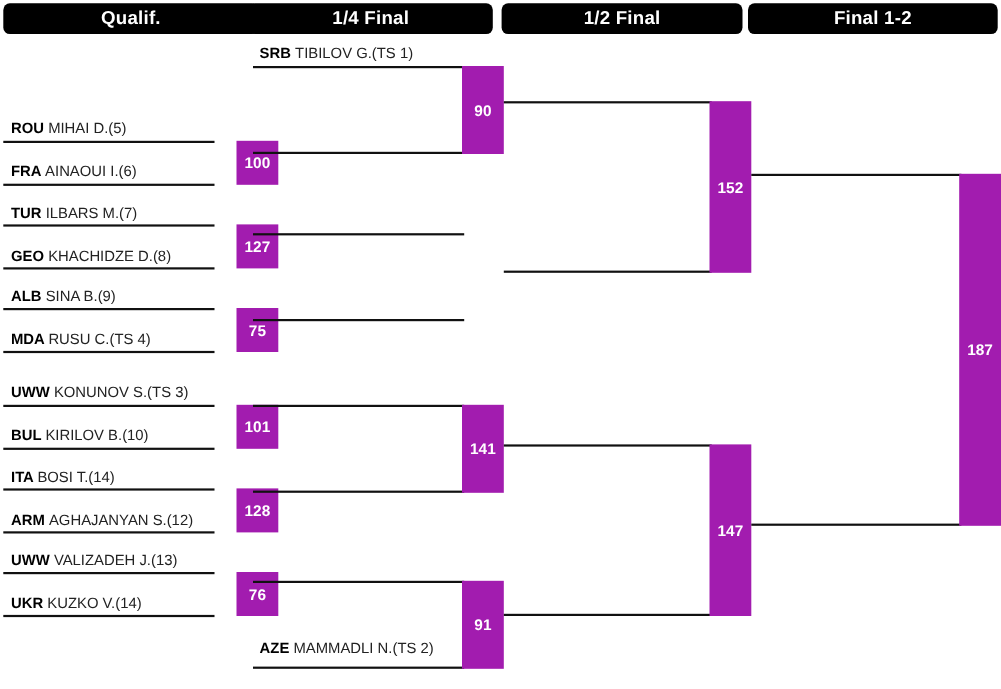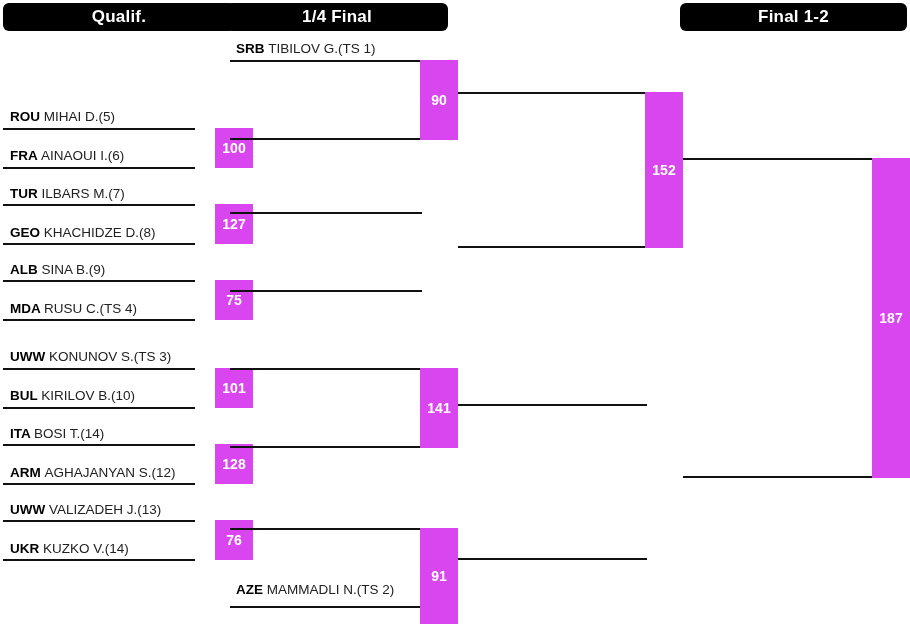--- a/index.html
+++ b/index.html
@@ -47,39 +47,40 @@
   
   .rule{
     position:absolute;
     height:2px;
     background:#111111;
   }
 
   
   .score{
     position:absolute;
-    background:#d946ef;
+    background:#a21caf;
     color:#ffffff;
     font-size:14px;
     font-weight:bold;
     display:flex;
     align-items:center;
     justify-content:center;
     box-sizing:border-box;
   }
   .score.q{ width:38px;margin-left:23px; }
   .score.wide{ width:38px; }
 </style>
 </head>
 <body>
 
 <div id="bracket">
 
   <div class="hdr" style="left:3px;width:232px;">Qualif.</div>
   <div class="hdr" style="left:226px;width:222px;">1/4 Final</div>
+  <div class="hdr" style="left:456px;width:219px;">1/2 Final</div>
   <div class="hdr" style="left:680px;width:227px;">Final 1-2</div>
 
   <div class="rule" style="left:3px;top:128px;width:192px;"></div>
   <div class="rule" style="left:3px;top:167px;width:192px;"></div>
   <div class="rule" style="left:3px;top:204px;width:192px;"></div>
   <div class="rule" style="left:3px;top:243px;width:192px;"></div>
   <div class="rule" style="left:3px;top:280px;width:192px;"></div>
   <div class="rule" style="left:3px;top:319px;width:192px;"></div>
   <div class="rule" style="left:3px;top:368px;width:192px;"></div>
   <div class="rule" style="left:3px;top:407px;width:192px;"></div>
@@ -157,27 +158,28 @@
   <div class="rule" style="left:230px;top:138px;width:192px;"></div>
   <div class="rule" style="left:230px;top:212px;width:192px;"></div>
   <div class="rule" style="left:230px;top:290px;width:192px;"></div>
   <div class="rule" style="left:230px;top:368px;width:192px;"></div>
   <div class="rule" style="left:230px;top:446px;width:192px;"></div>
   <div class="rule" style="left:230px;top:528px;width:192px;"></div>
   <div class="rule" style="left:230px;top:606px;width:192px;"></div>
 
   <div class="score wide" style="left:420px;top:60px;height:80px;">90</div>
   <div class="score wide" style="left:420px;top:368px;height:80px;">141</div>
-  <div class="score wide" style="left:420px;top:528px;height:96px;">91</div>
+  <div class="score wide" style="left:420px;top:528px;height:80px;">91</div>
 
   <div class="rule" style="left:458px;top:92px;width:189px;"></div>
   <div class="rule" style="left:458px;top:246px;width:189px;"></div>
   <div class="rule" style="left:458px;top:404px;width:189px;"></div>
   <div class="rule" style="left:458px;top:558px;width:189px;"></div>
 
   <div class="score wide" style="left:645px;top:92px;height:156px;">152</div>
+  <div class="score wide" style="left:645px;top:404px;height:156px;">147</div>
 
   <div class="rule" style="left:683px;top:158px;width:191px;"></div>
   <div class="rule" style="left:683px;top:476px;width:191px;"></div>
 
   <div class="score wide" style="left:872px;top:158px;height:320px;">187</div>
 
 </div>
 
 </body></html>

